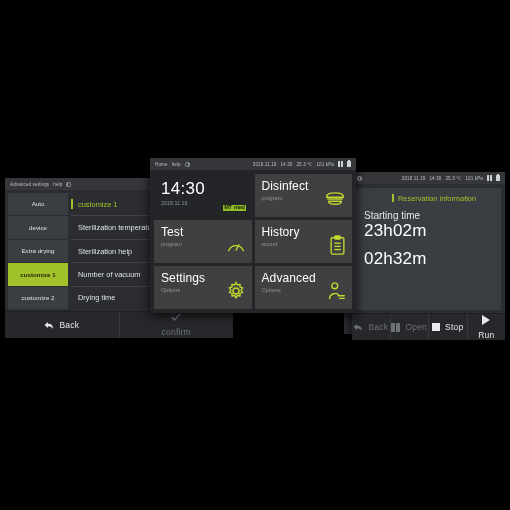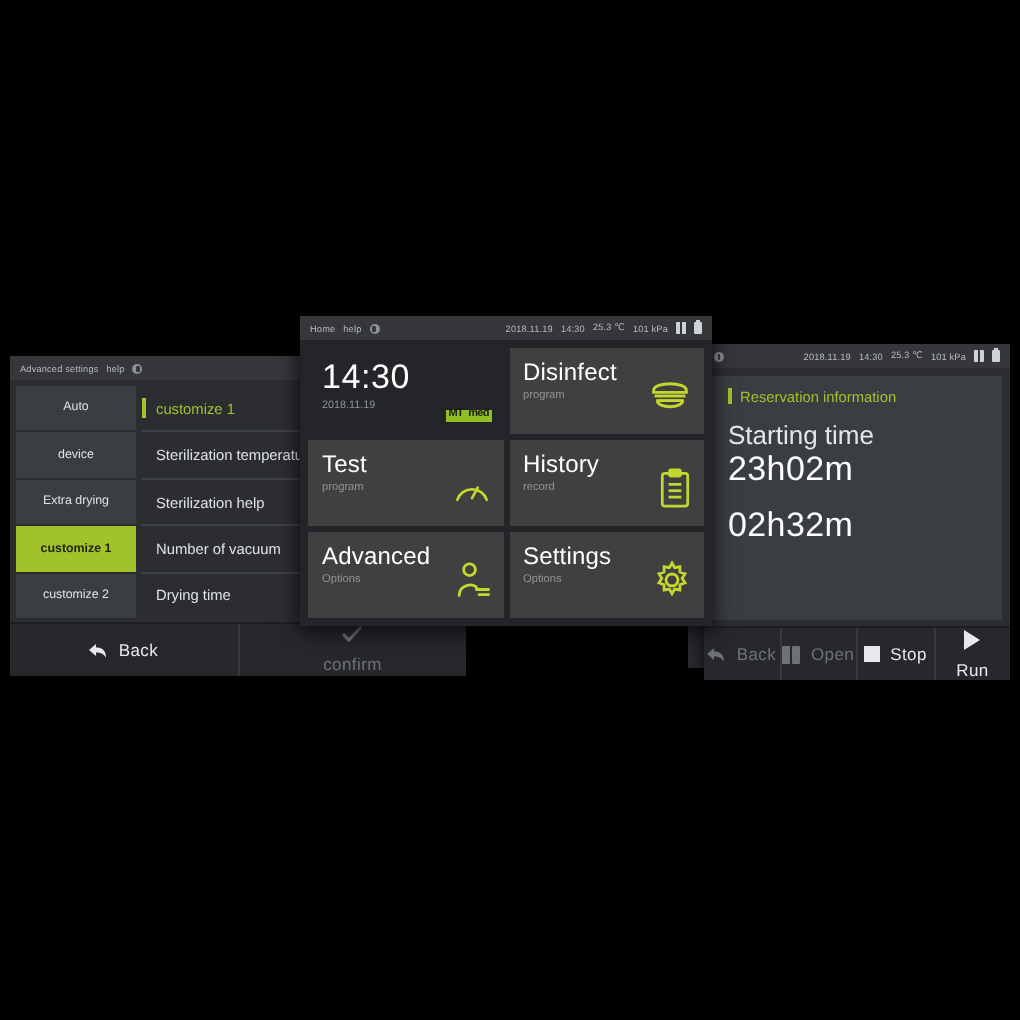--- a/index.html
+++ b/index.html
@@ -54,23 +54,23 @@
           font-size:7.4px;color:#dfe2e6;padding-left:7px;position:relative;}
   .lp-row:last-child{border-bottom:none;}
   .lp-row.head{color:#a2c22b;}
   .lp-accent{position:absolute;left:0;top:50%;transform:translateY(-50%);
              width:2px;height:10px;background:#a2c22b;}
 
   
   #panel-right{left:352px;top:172px;width:153px;height:168px;}
   .rp-body{position:absolute;left:0;right:0;top:12px;bottom:26px;padding:4px;box-sizing:border-box;}
   .rp-card{width:100%;height:100%;background:#3a3d41;box-sizing:border-box;padding:6px 8px;}
-  .rp-title{display:flex;gap:4px;font-size:7.4px;color:#a2c22b;margin-bottom:7px;}
+  .rp-title{display:flex;gap:4px;font-size:7.4px;color:#a2c22b;margin-bottom:7px;margin-left:28px;}
   .rp-title .bar{width:2px;height:8px;background:#a2c22b;display:block;}
-  .rp-label{font-size:13px;color:#e4e7ea;margin-bottom:0px;}
+  .rp-label{font-size:10px;color:#e4e7ea;margin-bottom:0px;}
   .rp-value{font-size:17px;color:#ffffff;letter-spacing:.2px;margin:0 0 8px 0;line-height:1.15;}
   .rp-value.last{margin-bottom:0;}
   
   .peek{position:absolute;left:344px;top:178px;width:24px;height:156px;background:#2b2d31;
         box-shadow:-1px 2px 6px rgba(0,0,0,.7);overflow:hidden;}
   .peek .pk{position:absolute;font-size:5.6px;color:#cfd2d6;left:1px;white-space:nowrap;}
   .peek .pk.g{color:#a2c22b;}
   .peek .chip{position:absolute;left:1px;background:#55585c;color:#e2e5e8;font-size:5px;
               padding:.5px 2px;border-radius:1px;white-space:nowrap;}
 
@@ -282,39 +282,39 @@
             <rect x="2" y="3" width="14" height="18" rx="1.5"></rect>
             <rect x="6" y="1" width="6" height="3.5" rx="1" fill="#c3d82f"></rect>
             <path d="M5.5 9 L12.5 9"></path>
               <path d="M5.5 12.5 L12.5 12.5"></path>
               <path d="M5.5 16 L12.5 16"></path>
           </svg>
         </div>
       </div>
 
       <div class="tile">
+        <div class="t-title">Settings</div>
+        <div class="t-sub">Options</div>
+        <div class="t-icon">
+          <svg width="20" height="20" viewBox="0 0 24 24" fill="none" stroke="#c3d82f" stroke-width="1.7">
+            <circle cx="12" cy="12" r="3.6"></circle>
+            <path d="M12 1.8 L13.6 4.6 L16.7 4 L16.8 7.2 L19.8 8.3 L18.1 11 L19.8 13.7 L16.8 14.8 L16.7 18 L13.6 17.4 L12 20.2 L10.4 17.4 L7.3 18 L7.2 14.8 L4.2 13.7 L5.9 11 L4.2 8.3 L7.2 7.2 L7.3 4 L10.4 4.6 Z"></path>
+          </svg>
+        </div>
+      </div>
+
+      <div class="tile">
         <div class="t-title">Advanced</div>
         <div class="t-sub">Options</div>
         <div class="t-icon">
           <svg width="19" height="20" viewBox="0 0 22 22" fill="none" stroke="#c3d82f" stroke-width="1.6" stroke-linecap="round">
             <circle cx="9" cy="5" r="3.4"></circle>
             <path d="M3 20 C3 13.5 12 12.2 13.5 16"></path>
             <path d="M13 16.5 L20 16.5"></path>
               <path d="M14.5 19.5 L20 19.5"></path>
           </svg>
         </div>
       </div>
 
-      <div class="tile">
-        <div class="t-title">Settings</div>
-        <div class="t-sub">Options</div>
-        <div class="t-icon">
-          <svg width="20" height="20" viewBox="0 0 24 24" fill="none" stroke="#c3d82f" stroke-width="1.7">
-            <circle cx="12" cy="12" r="3.6"></circle>
-            <path d="M12 1.8 L13.6 4.6 L16.7 4 L16.8 7.2 L19.8 8.3 L18.1 11 L19.8 13.7 L16.8 14.8 L16.7 18 L13.6 17.4 L12 20.2 L10.4 17.4 L7.3 18 L7.2 14.8 L4.2 13.7 L5.9 11 L4.2 8.3 L7.2 7.2 L7.3 4 L10.4 4.6 Z"></path>
-          </svg>
-        </div>
-      </div>
-
     </div>
   </div>
 
 </div>
 
 </body></html>

